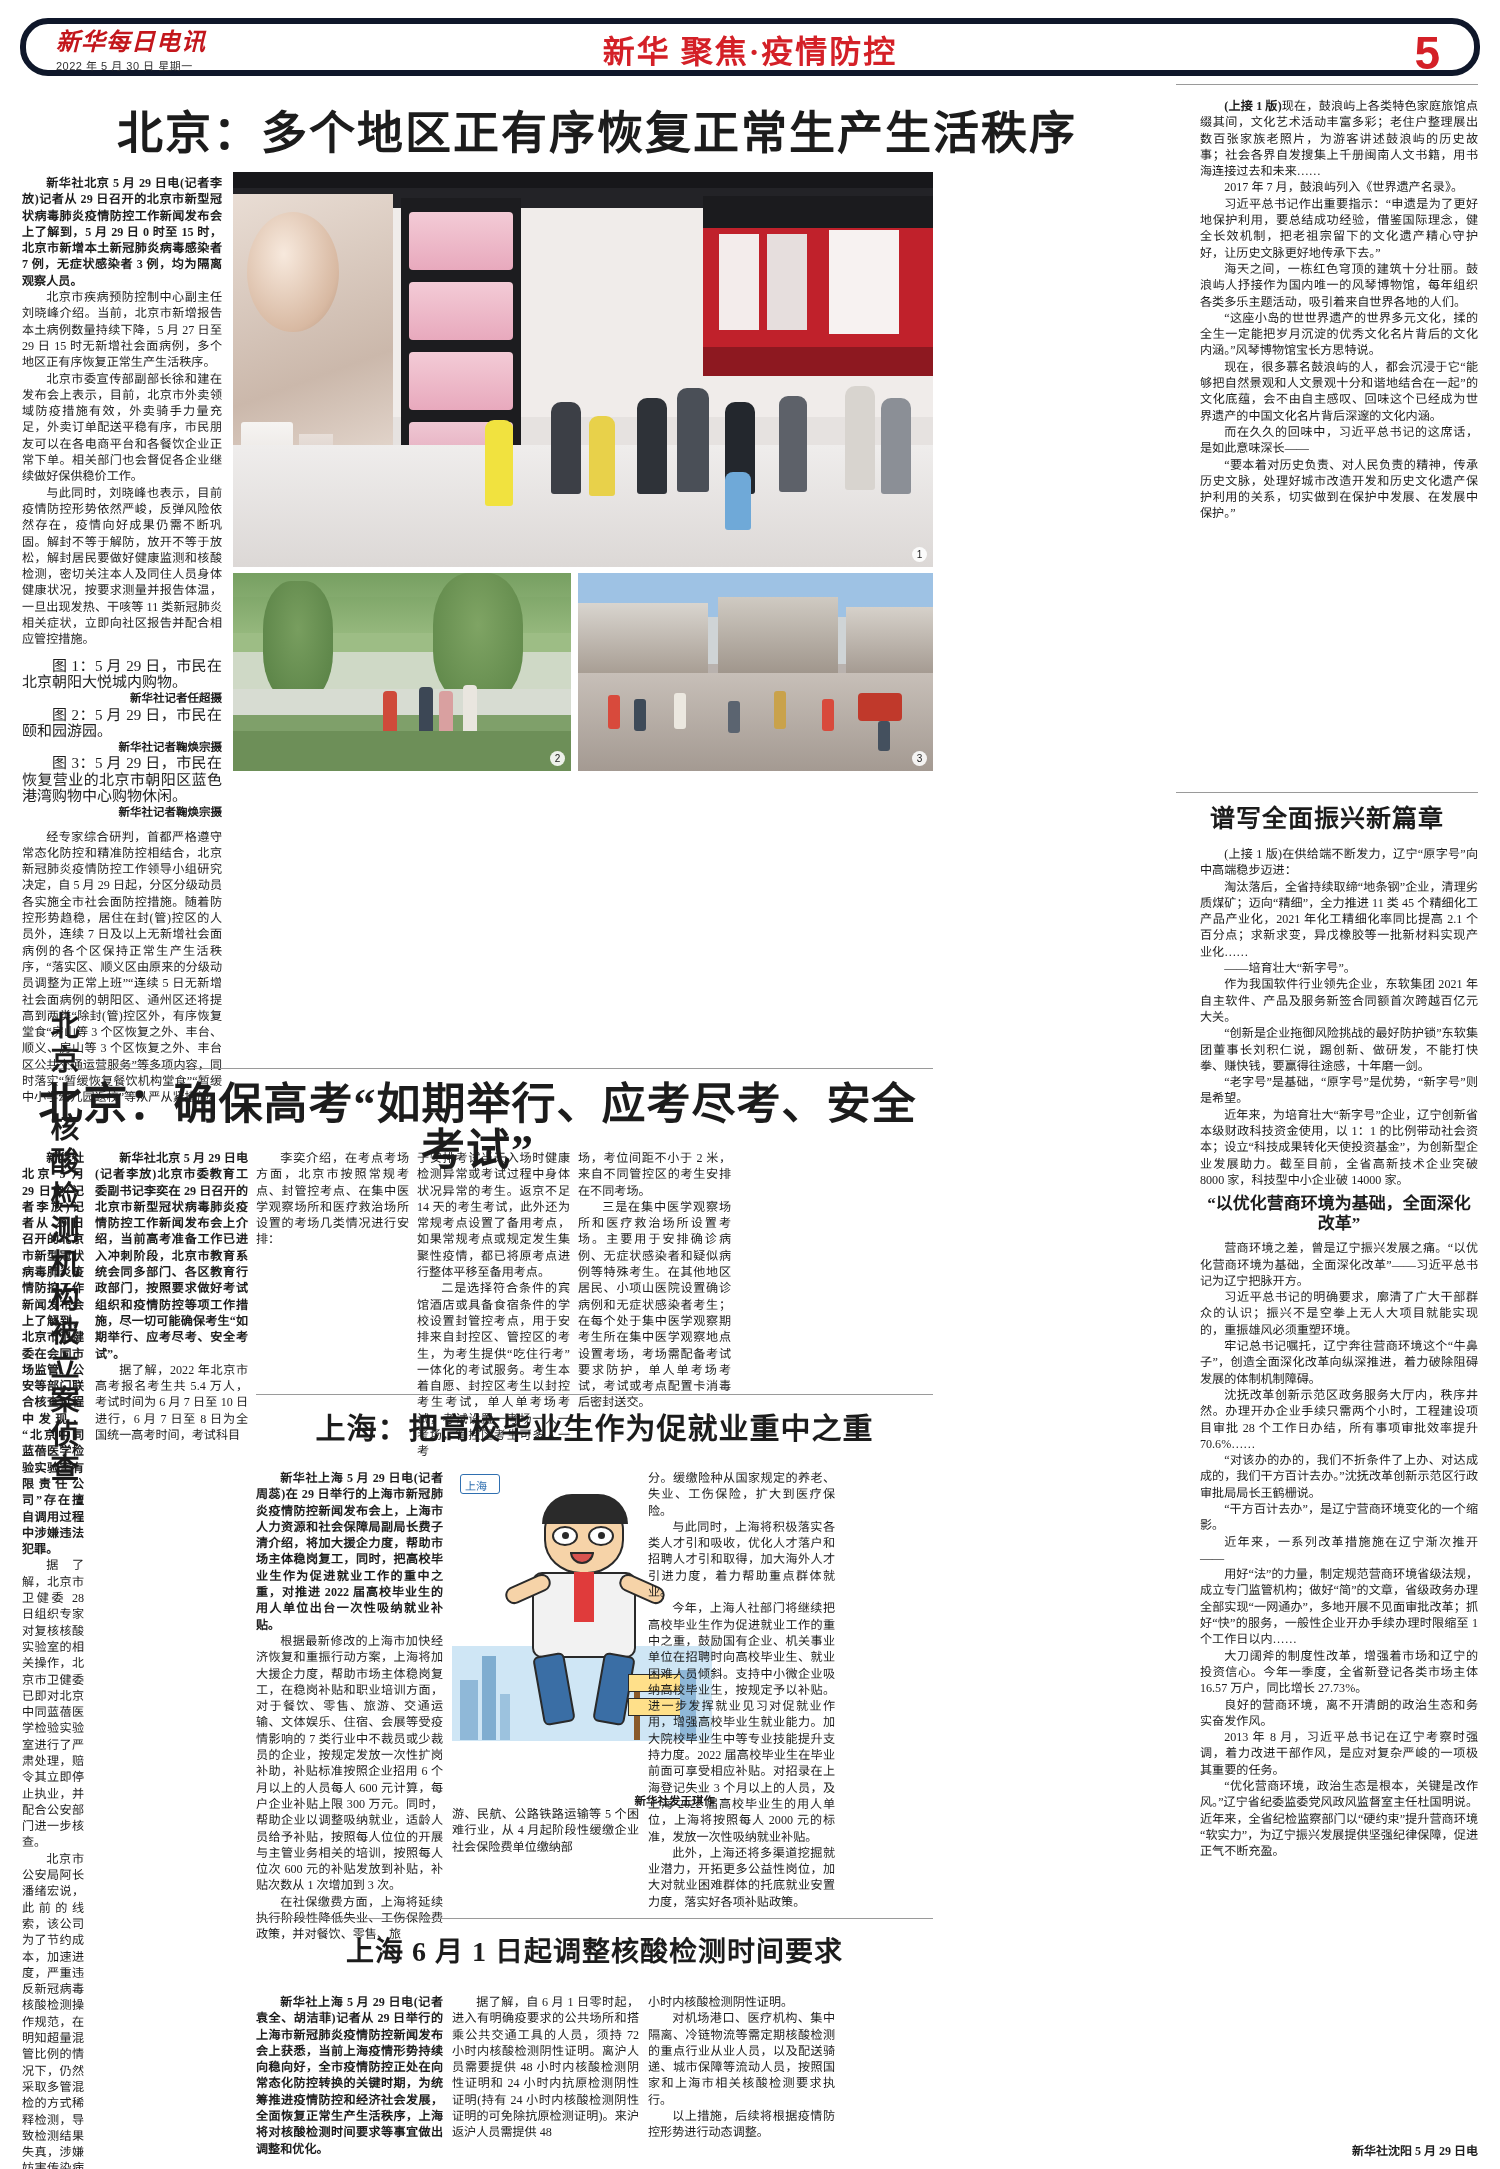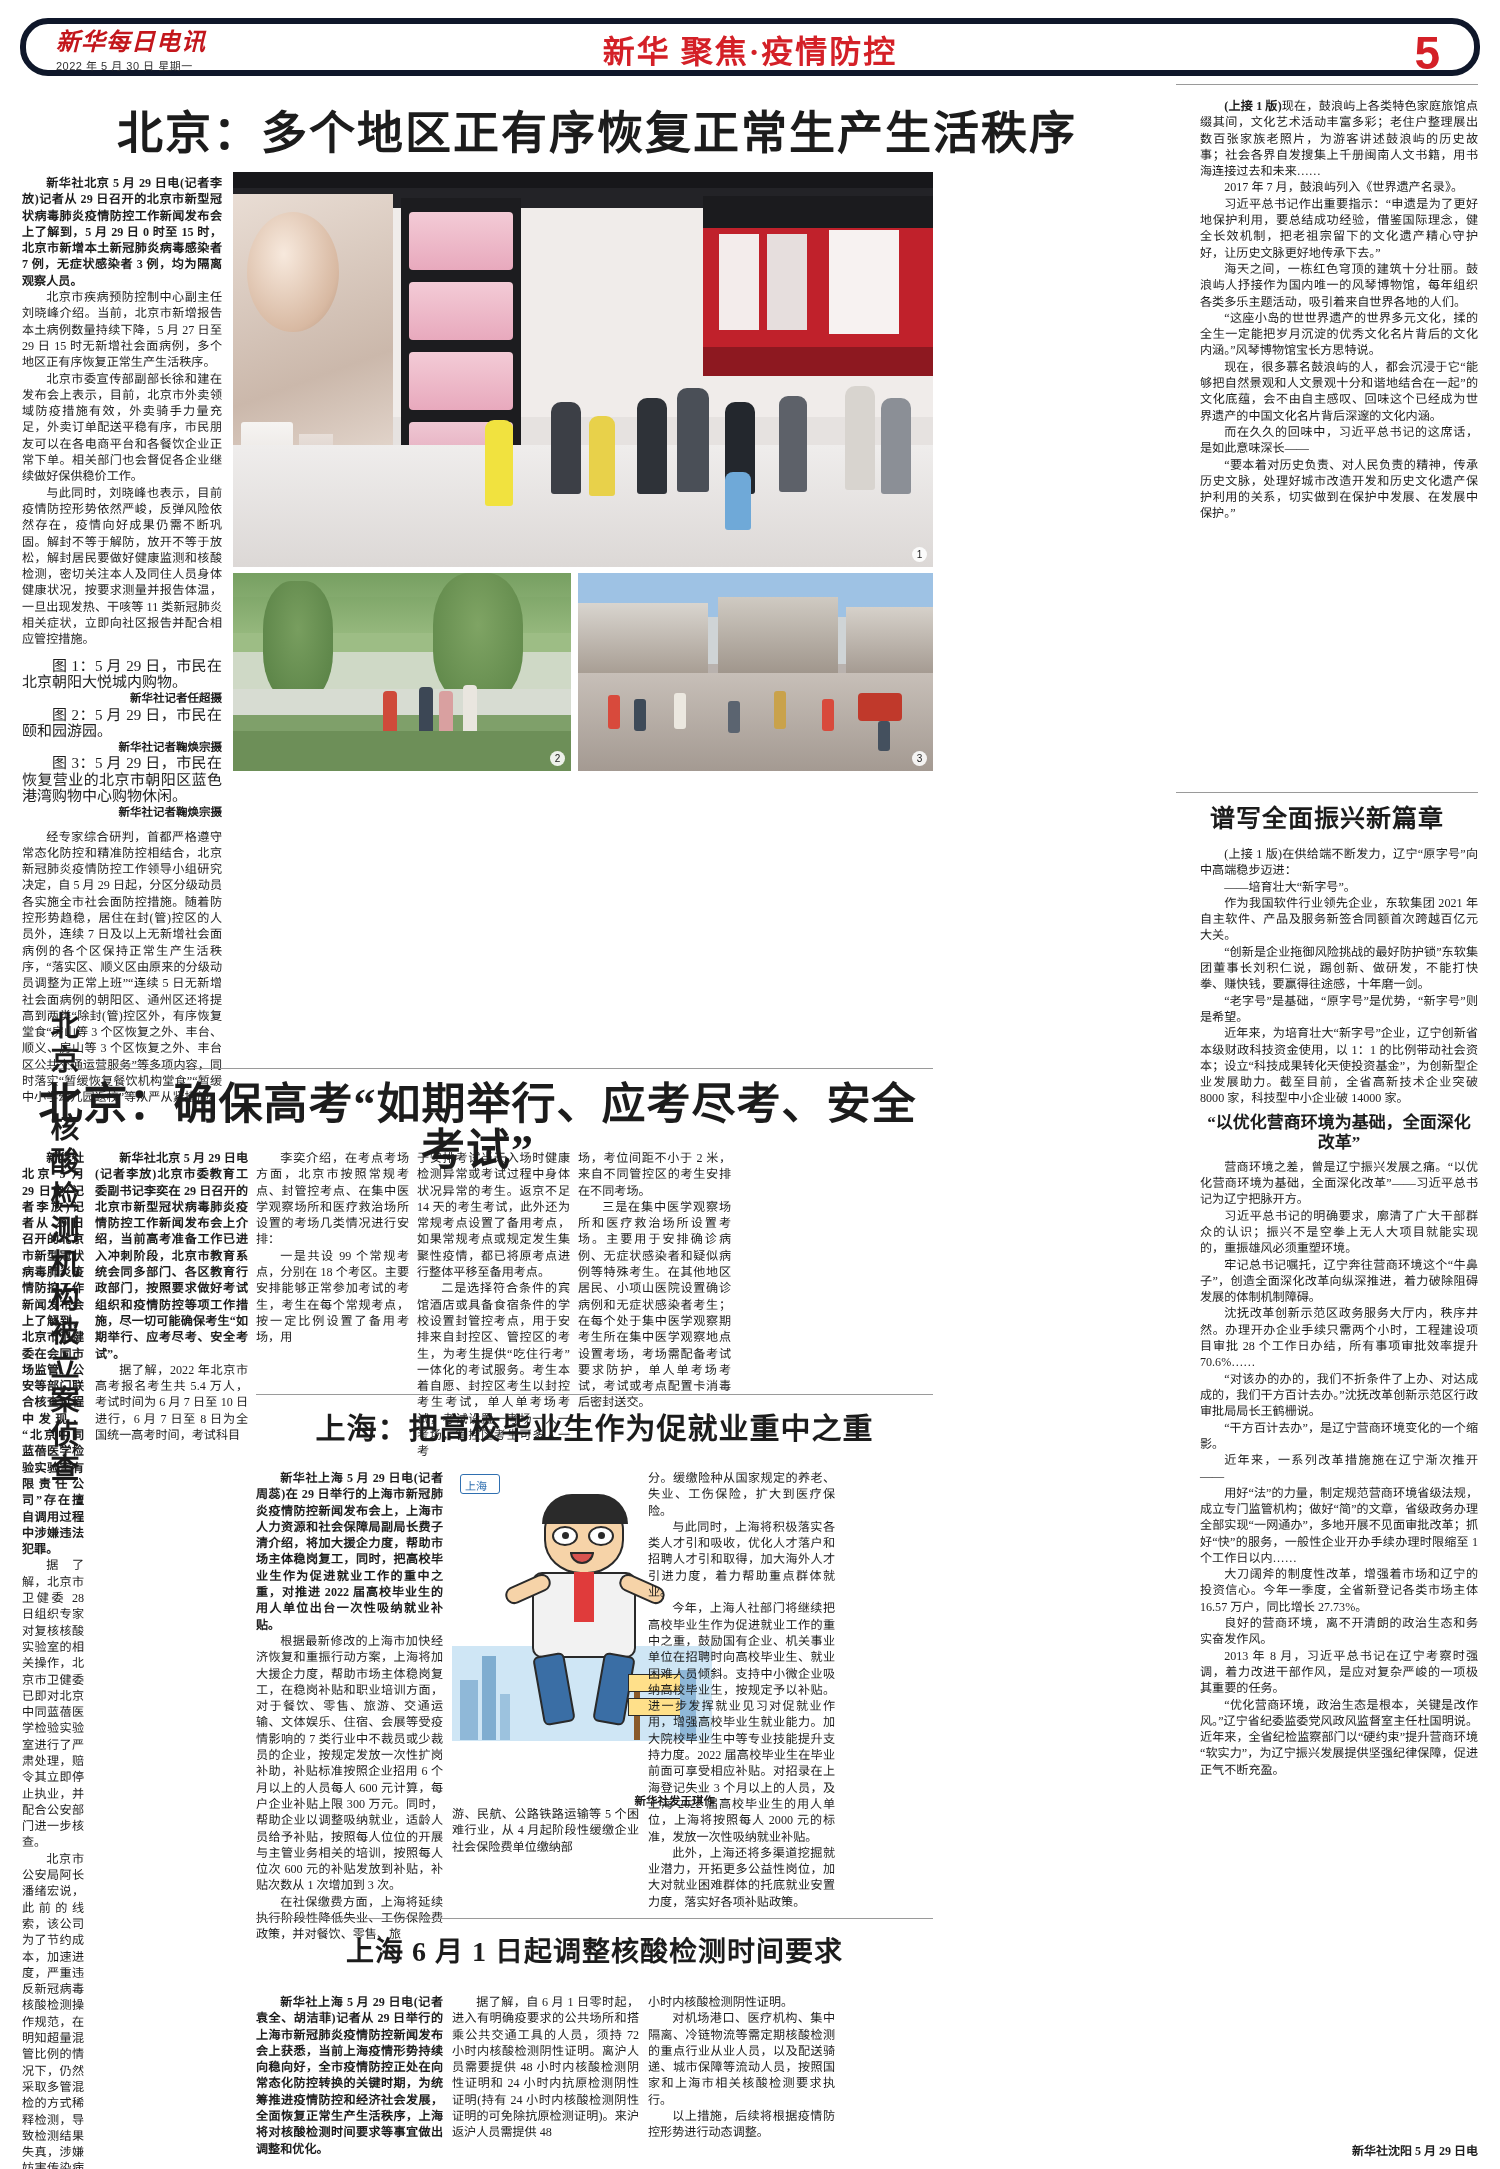--- a/index.html
+++ b/index.html
@@ -216,21 +216,20 @@
 
 <div class="rule" style="left:22px; top:1068px; width:911px; height:1px;"></div>
 <div class="h2" style="left:22px; top:1082px; width:911px; font-size:44px; line-height:46px; letter-spacing:1px;">北京：确保高考“如期举行、应考尽考、安全考试”</div>
 
 <div class="col" style="left:95px; top:1150px; width:153px;">
   <p><span class="lead">新华社北京 5 月 29 日电(记者李放)北京市委教育工委副书记李奕在 29 日召开的北京市新型冠状病毒肺炎疫情防控工作新闻发布会上介绍，当前高考准备工作已进入冲刺阶段，北京市教育系统会同多部门、各区教育行政部门，按照要求做好考试组织和疫情防控等项工作措施，尽一切可能确保考生“如期举行、应考尽考、安全考试”。</span></p>
   <p>据了解，2022 年北京市高考报名考生共 5.4 万人，考试时间为 6 月 7 日至 10 日进行，6 月 7 日至 8 日为全国统一高考时间，考试科目</p>
 </div>
 <div class="col" style="left:256px; top:1150px; width:153px;">
   <p>李奕介绍，在考点考场方面，北京市按照常规考点、封管控考点、在集中医学观察场所和医疗救治场所设置的考场几类情况进行安排：</p>
-  <p>一是共设 99 个常规考点，分别在 18 个考区。主要安排能够正常参加考试的考生，考生在每个常规考点，按一定比例设置了备用考场，用</p>
 </div>
 <div class="col" style="left:417px; top:1150px; width:153px;">
   <p class="noind">于安排考试当天入场时健康检测异常或考试过程中身体状况异常的考生。返京不足 14 天的考生考试，此外还为常规考点设置了备用考点，如果常规考点或规定发生集聚性疫情，都已将原考点进行整体平移至备用考点。</p>
   <p>二是选择符合条件的宾馆酒店或具备食宿条件的学校设置封管控考点，用于安排来自封控区、管控区的考生，为考生提供“吃住行考”一体化的考试服务。考生本着自愿、封控区考生以封控考生考试，单人单考场考试，考试设置一考场一人一考场，管控区考生可多人一考</p>
   <p></p>
 </div>
 <div class="col" style="left:578px; top:1150px; width:153px;">
   <p class="noind">场，考位间距不小于 2 米，来自不同管控区的考生安排在不同考场。</p>
   <p>三是在集中医学观察场所和医疗救治场所设置考场。主要用于安排确诊病例、无症状感染者和疑似病例等特殊考生。在其他地区居民、小项山医院设置确诊病例和无症状感染者考生；在每个处于集中医学观察期考生所在集中医学观察地点设置考场，考场需配备考试要求防护，单人单考场考试，考试或考点配置卡消毒后密封送交。</p>
 </div>
@@ -315,20 +314,21 @@
   <p>“这座小岛的世世界遗产的世界多元文化，揉的全生一定能把岁月沉淀的优秀文化名片背后的文化内涵。”风琴博物馆宝长方思特说。</p>
   <p>现在，很多慕名鼓浪屿的人，都会沉浸于它“能够把自然景观和人文景观十分和谐地结合在一起”的文化底蕴，会不由自主感叹、回味这个已经成为世界遗产的中国文化名片背后深邃的文化内涵。</p>
   <p>而在久久的回味中，习近平总书记的这席话，是如此意味深长——</p>
   <p>“要本着对历史负责、对人民负责的精神，传承历史文脉，处理好城市改造开发和历史文化遗产保护利用的关系，切实做到在保护中发展、在发展中保护。”</p>
 </div>
 
 <div class="rule" style="left:1176px; top:792px; width:302px; height:1px;"></div>
 <div class="h2" style="left:1176px; top:800px; width:302px; font-size:25px; line-height:38px; letter-spacing:1px;">谱写全面振兴新篇章</div>
 <div class="col" style="left:1200px; top:846px; width:278px;">
   <p><span class="lead"></span><span>(上接 1 版)在供给端不断发力，辽宁“原字号”向中高端稳步迈进：</span></p>
+  <p>淘汰落后，全省持续取缔“地条钢”企业，清理劣质煤矿；迈向“精细”，全力推进 11 类 45 个精细化工产品产业化，2021 年化工精细化率同比提高 2.1 个百分点；求新求变，异戊橡胶等一批新材料实现产业化……</p>
   <p>——培育壮大“新字号”。</p>
   <p>作为我国软件行业领先企业，东软集团 2021 年自主软件、产品及服务新签合同额首次跨越百亿元大关。</p>
   <p>“创新是企业拖御风险挑战的最好防护锁”东软集团董事长刘积仁说，踢创新、做研发，不能打快拳、赚快钱，要赢得往途感，十年磨一剑。</p>
   <p>“老字号”是基础，“原字号”是优势，“新字号”则是希望。</p>
   <p>近年来，为培育壮大“新字号”企业，辽宁创新省本级财政科技资金使用，以 1：1 的比例带动社会资本；设立“科技成果转化天使投资基金”，为创新型企业发展助力。截至目前，全省高新技术企业突破 8000 家，科技型中小企业破 14000 家。</p>
   <p class="noind" style="text-align:center;font-weight:bold;font-size:17px;line-height:20px;margin:6px 0;">“以优化营商环境为基础，全面深化改革”</p>
   <p>营商环境之差，曾是辽宁振兴发展之痛。“以优化营商环境为基础，全面深化改革”——习近平总书记为辽宁把脉开方。</p>
   <p>习近平总书记的明确要求，廓清了广大干部群众的认识；振兴不是空拳上无人大项目就能实现的，重振雄风必须重塑环境。</p>
   <p>牢记总书记嘱托，辽宁奔往营商环境这个“牛鼻子”，创造全面深化改革向纵深推进，着力破除阻碍发展的体制机制障碍。</p>
   <p>沈抚改革创新示范区政务服务大厅内，秩序井然。办理开办企业手续只需两个小时，工程建设项目审批 28 个工作日办结，所有事项审批效率提升 70.6%……</p>

